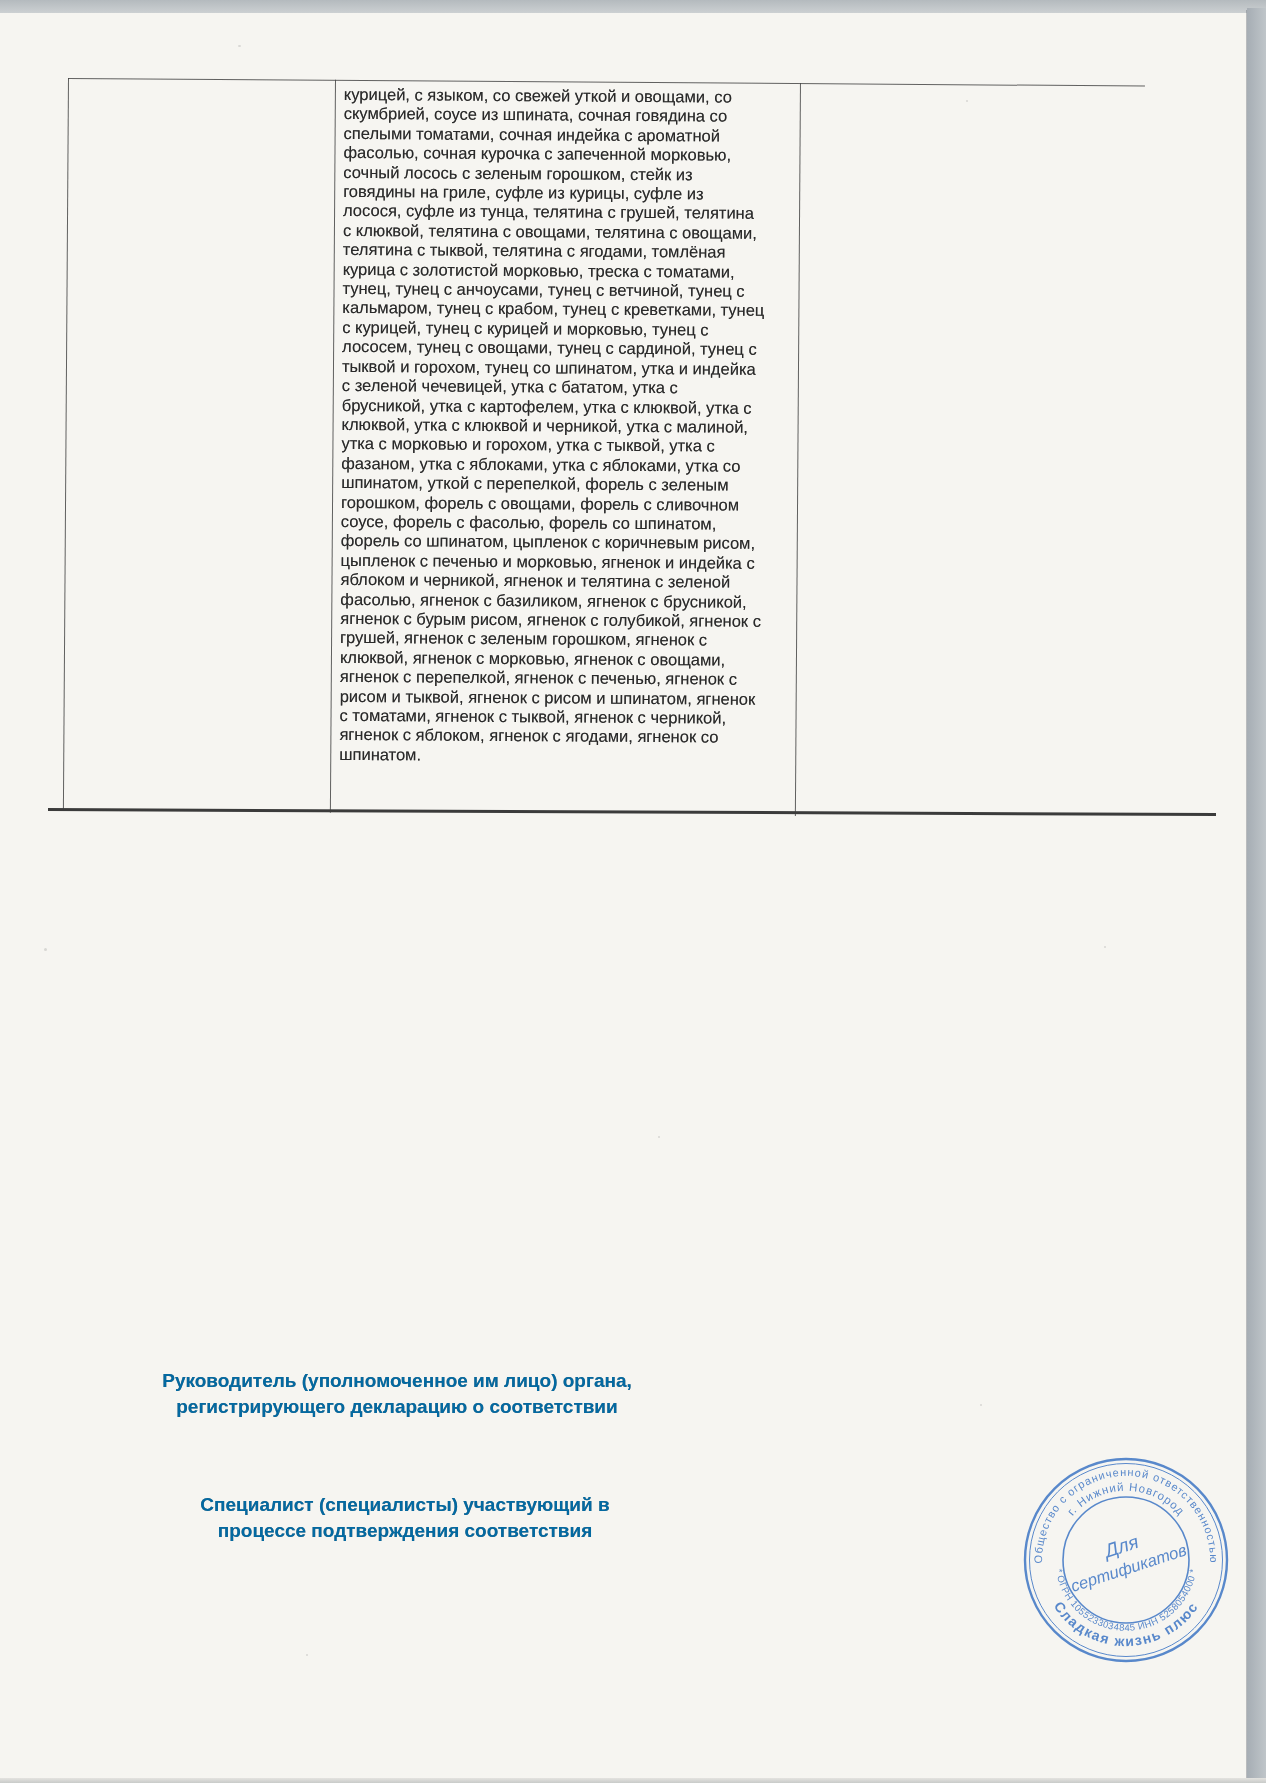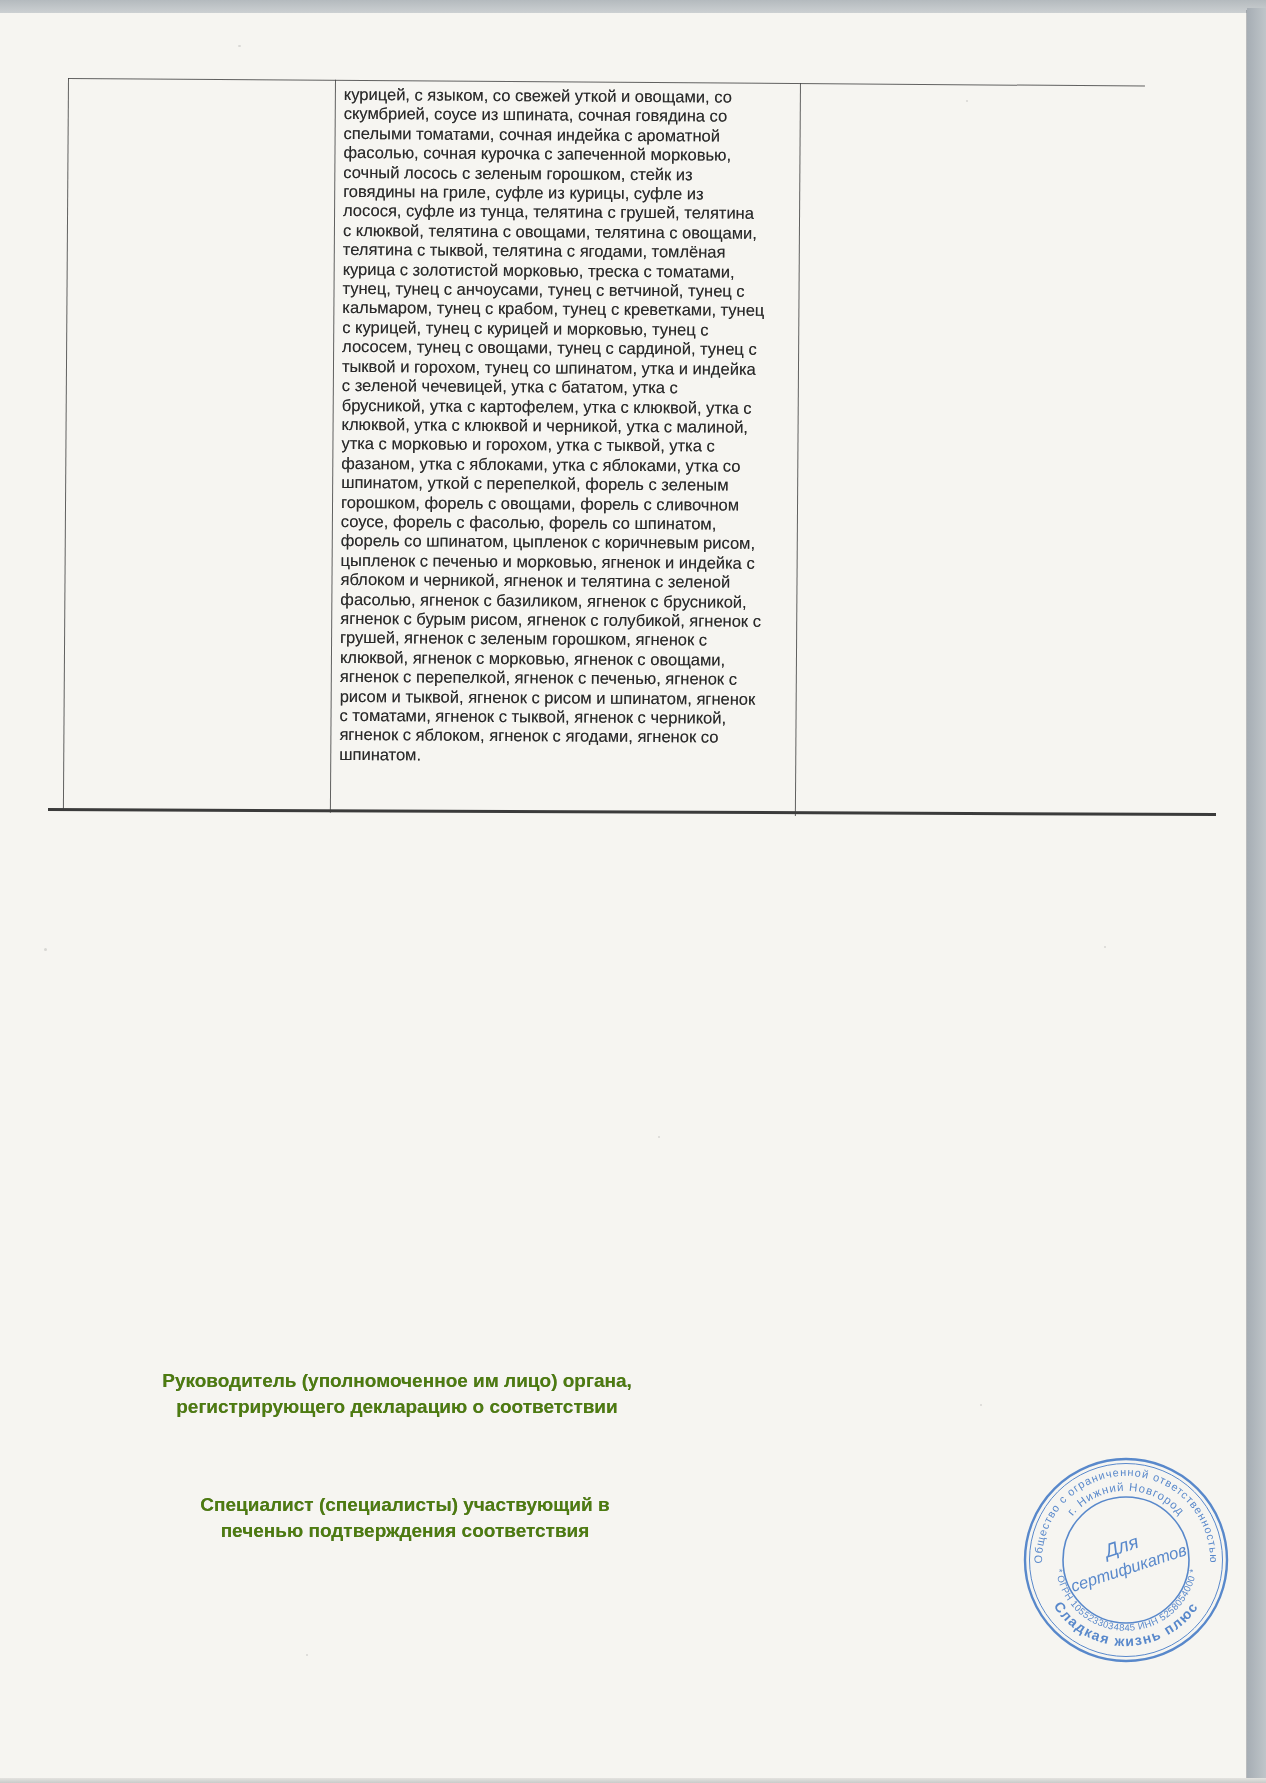--- a/index.html
+++ b/index.html
@@ -31,21 +31,21 @@
   .product-text{
     position:absolute;left:276px;top:5px;width:452px;
     font-size:16.5px;line-height:19.4px;color:#2a2a2a;
     white-space:pre-line;
     text-shadow:0 0 .4px rgba(40,40,40,.55);
   }
   .bottom-rule{position:absolute;left:48px;top:808px;width:1168px;height:3px;
     background:#3b3b3b;transform:rotate(0.25deg);transform-origin:0 0;}
 
   
-  .sig{position:absolute;text-align:center;font-weight:bold;color:#4d7c0f;
+  .sig{position:absolute;text-align:center;font-weight:bold;color:#0369a1;
     font-size:19px;line-height:25.5px;white-space:pre-line;
     text-shadow:0 0 .4px rgba(30,30,30,.5);}
   .sig1{left:117px;top:1368px;width:560px;}
   .sig2{left:125px;top:1492px;width:560px;}
 
   
   .stamp{position:absolute;left:1011px;top:1445px;width:230px;height:230px;opacity:.84;}
   .stamp text{fill:#3b74c4;}
   .stamp .ring{stroke:#3b74c4;fill:none;}
 </style>
@@ -105,21 +105,21 @@
 с томатами, ягненок с тыквой, ягненок с черникой,
 ягненок с яблоком, ягненок с ягодами, ягненок со
 шпинатом.</div>
 </div>
 <div class="bottom-rule"></div>
 
 <div class="sig sig1">Руководитель (уполномоченное им лицо) органа,
 регистрирующего декларацию о соответствии</div>
 
 <div class="sig sig2">Специалист (специалисты) участвующий в
-печенью подтверждения соответствия</div>
+процессе подтверждения соответствия</div>
 
 <svg class="stamp" viewBox="-115 -115 230 230" xmlns="http://www.w3.org/2000/svg">
   <defs>
     <path id="arc-outer-top" d="M -72.7 42 A 84 84 0 1 1 72.7 42"></path>
     <path id="arc-outer-bottom" d="M -74.5 43 A 86 86 0 0 0 74.5 43"></path>
     <path id="arc-middle-top" d="M -67.9 12 A 69 69 0 1 1 67.9 12"></path>
     <path id="arc-middle-bottom" d="M -68.6 -18.4 A 71 71 0 1 0 68.6 -18.4"></path>
   </defs>
 
   <circle class="ring" cx="0" cy="0" r="101" stroke-width="2.4"></circle>

